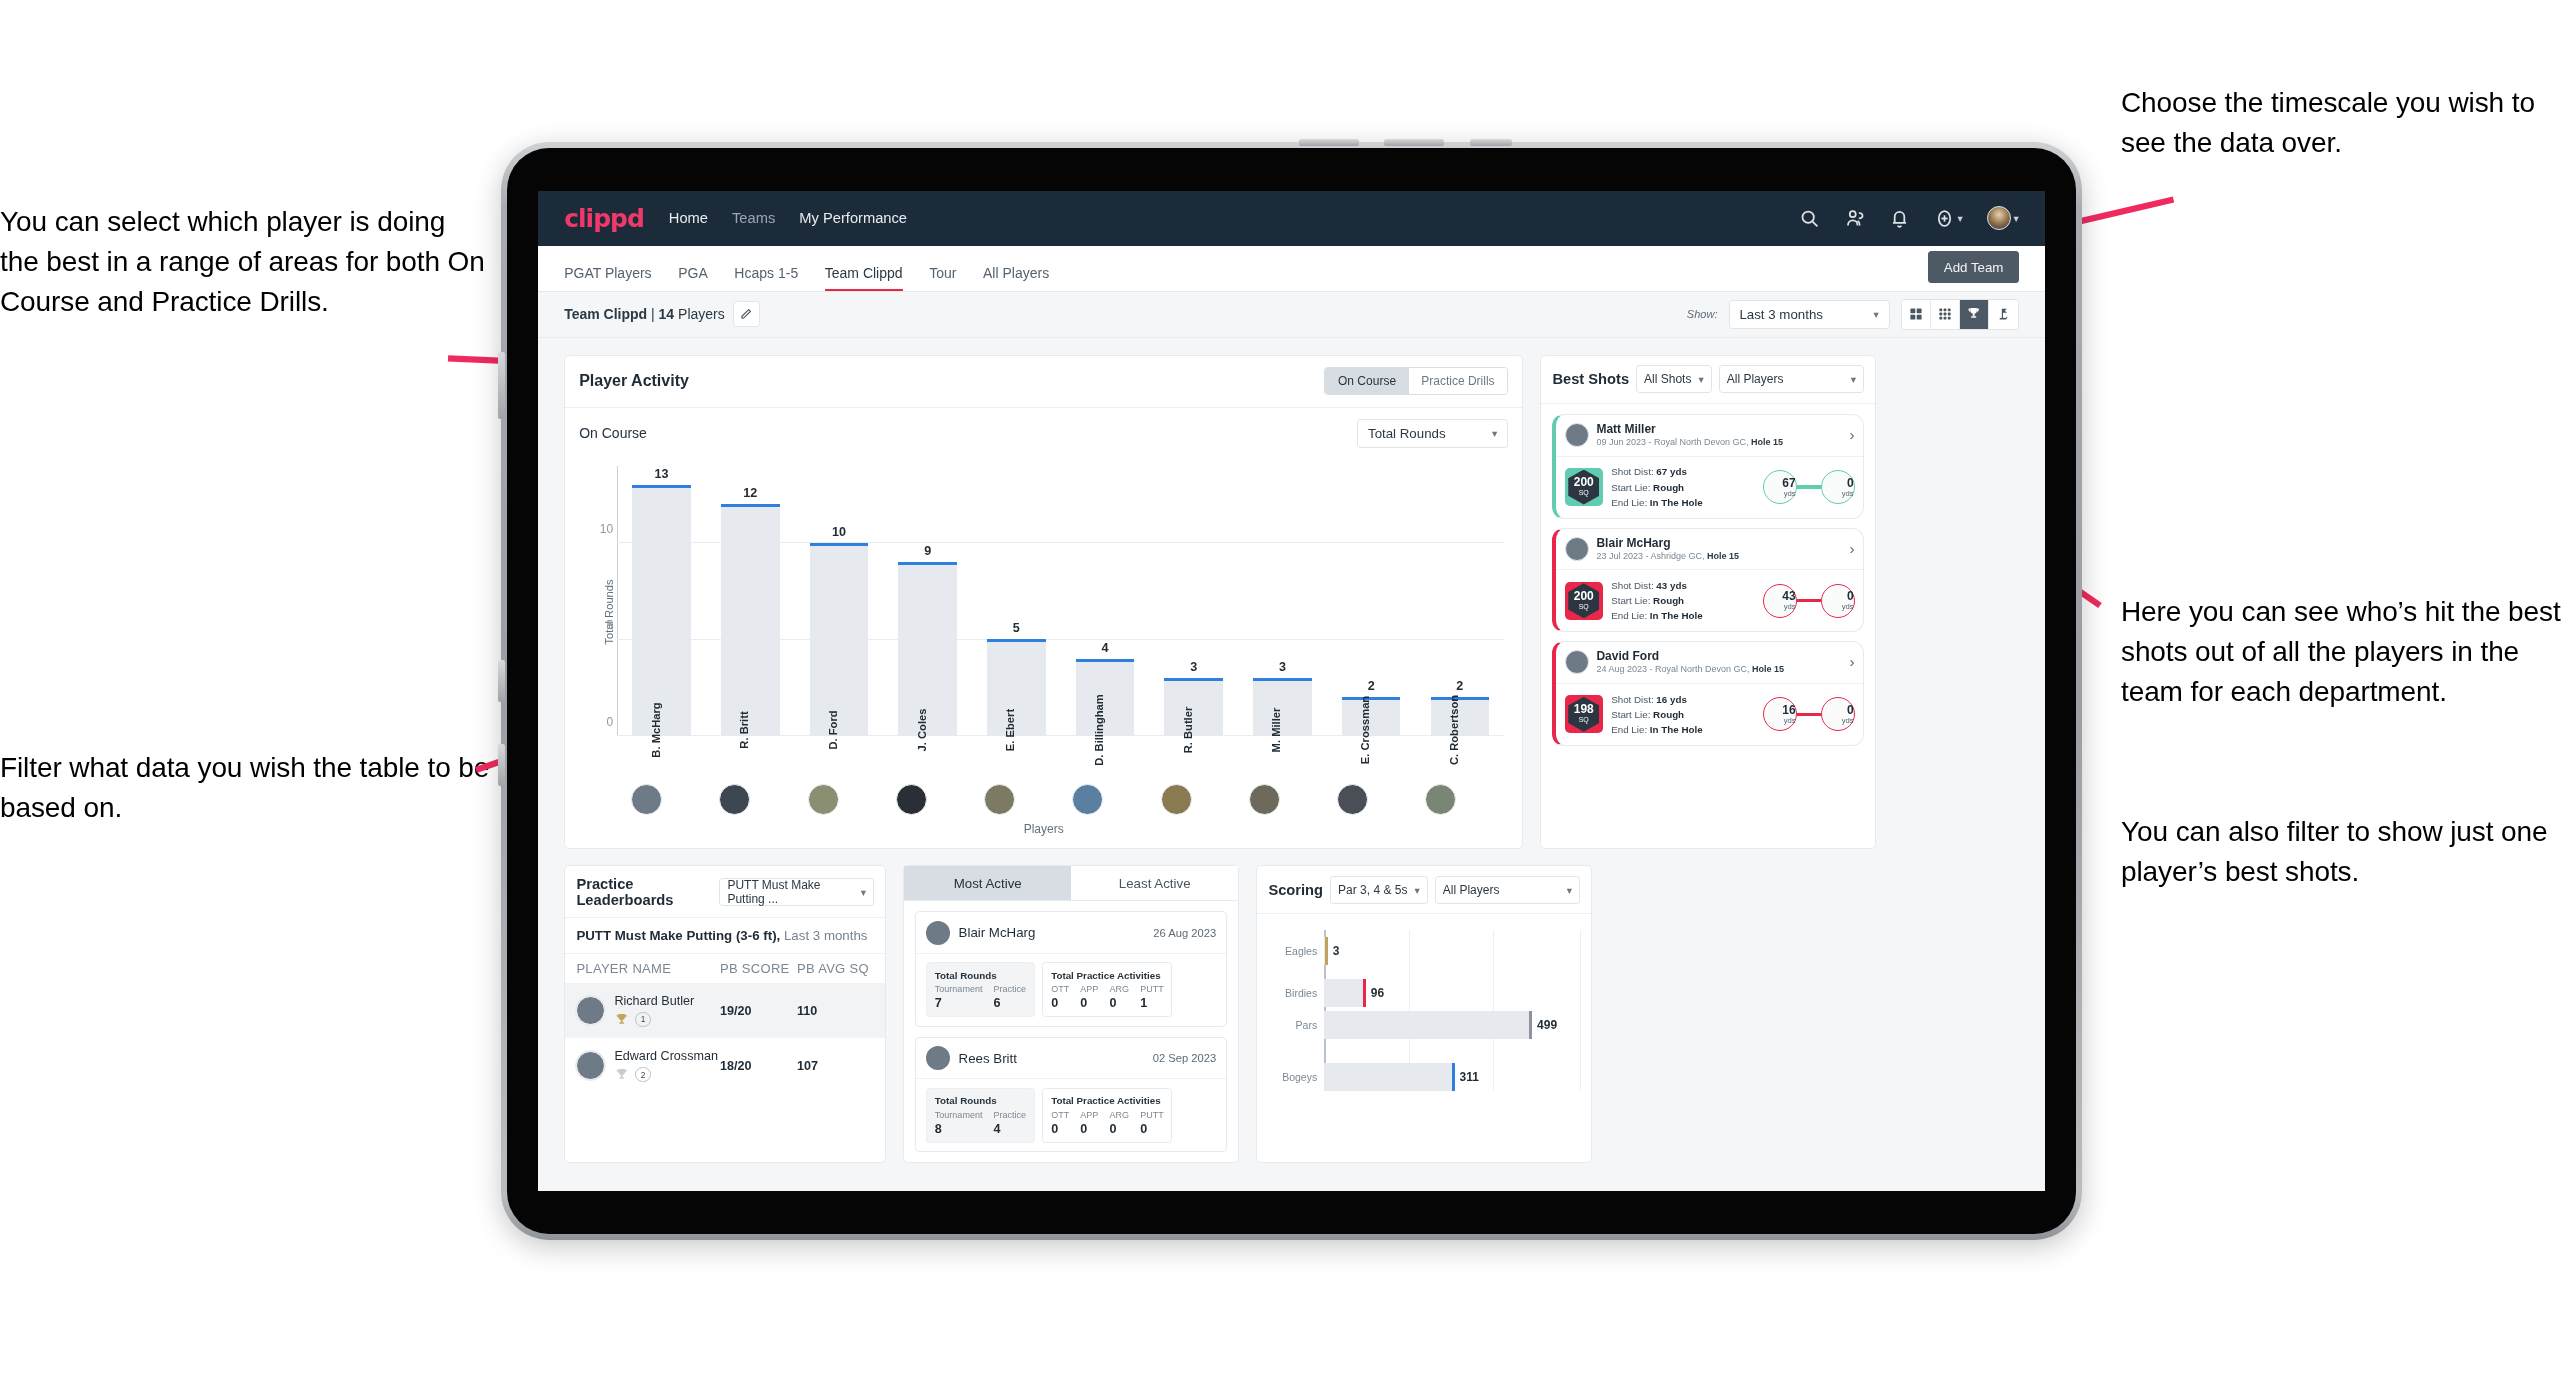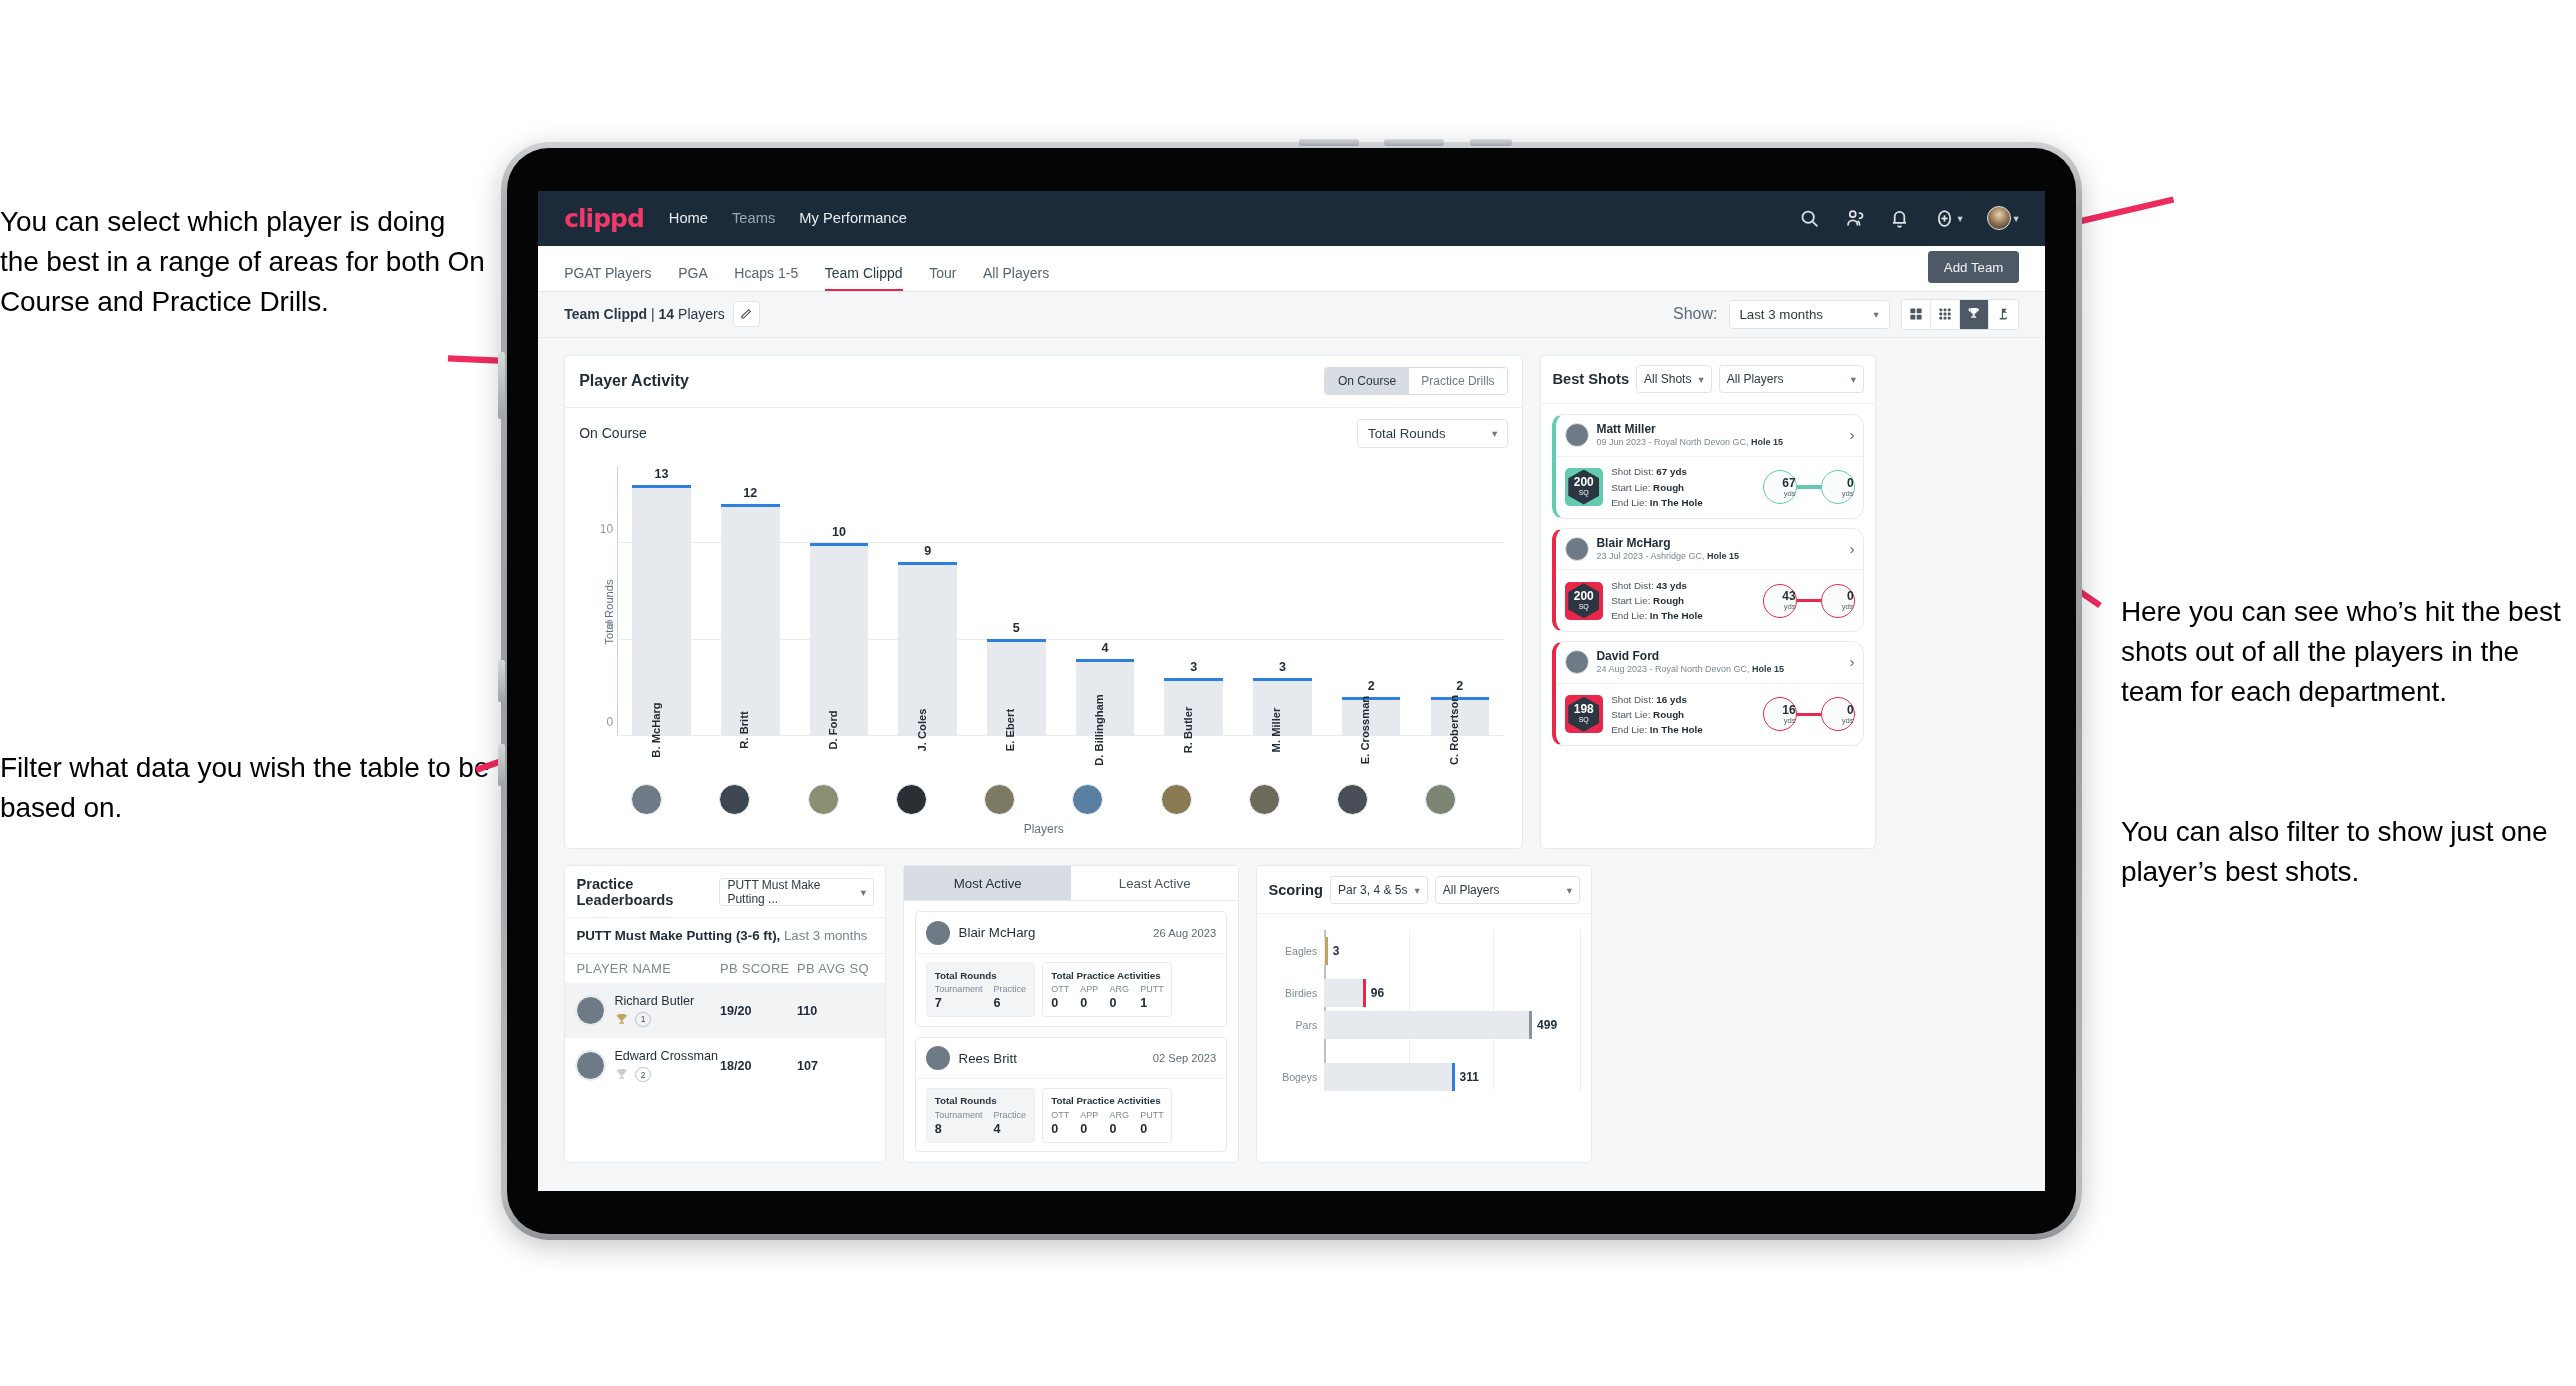--- a/index.html
+++ b/index.html
@@ -101,21 +101,21 @@
     padding: 0 26.6px; border-bottom: 0.7px solid #e7ebef;
   }
   .team-label { font-size: 14px; color: #2b3944; }
   .team-label b { font-weight: 700; }
   .edit-btn {
     width: 26.6px; height: 26.6px; margin-left: 8.4px; background: #fff;
     border: 0.7px solid #e2e6ea; border-radius: 3.5px; display: flex;
     align-items: center; justify-content: center; cursor: pointer;
   }
   .sub-right { margin-left: auto; display: flex; align-items: center; gap: 11.2px; }
-  .show-lbl { font-size: 16px; color: #5d6b77; }
+  .show-lbl { font-size: 11px; color: #5d6b77; font-style: italic; }
   .select {
     background: #fff; border: 0.7px solid #dfe4e9; border-radius: 3.5px;
     height: 29px; display: flex; align-items: center; justify-content: space-between;
     padding: 0 9.8px; font-size: 13.3px; color: #2b3944; cursor: pointer; gap: 12.6px;
   }
   .select .chev { color: #6a7884; font-size: 10.5px; }
   .seg-views { display: flex; border: 0.7px solid #dfe4e9; border-radius: 3.5px; overflow: hidden; background:#fff;}
   .seg-view {
     width: 29px; height: 29px; display: flex; align-items: center; justify-content: center;
     cursor: pointer; border-right: 0.7px solid #e5e9ed; background: #fff;
@@ -284,20 +284,21 @@
   .hval { position: absolute; left: calc(100% + 7px); top: 50%; transform: translateY(-50%);
           font-size: 12px; font-weight: 700; color: #1f2b36; }
 </style>
 </head>
 <body>
 
 <div class="stage">
 
   <div class="anno" id="anno-left-top">You can select which player is doing the best in a range of areas for both On Course and Practice Drills.</div>
   <div class="anno" id="anno-left-bot">Filter what data you wish the table to be based on.</div>
+  <div class="anno" id="anno-right-top">Choose the timescale you wish to see the data over.</div>
   <div class="anno" id="anno-right-mid">Here you can see who’s hit the best shots out of all the players in the team for each department.</div>
   <div class="anno" id="anno-right-bot">You can also filter to show just one player’s best shots.</div>
 
   <svg class="arrows" viewBox="0 0 3680 1980">
     <defs>
       <marker id="ah" markerWidth="6" markerHeight="6" refX="3" refY="3" orient="auto">
         <path d="M0,0 L6,3 L0,6 Z" fill="#ee2a5e"></path>
       </marker>
     </defs>
     <g stroke="#ee2a5e" stroke-width="9" fill="none" marker-end="url(#ah)">

